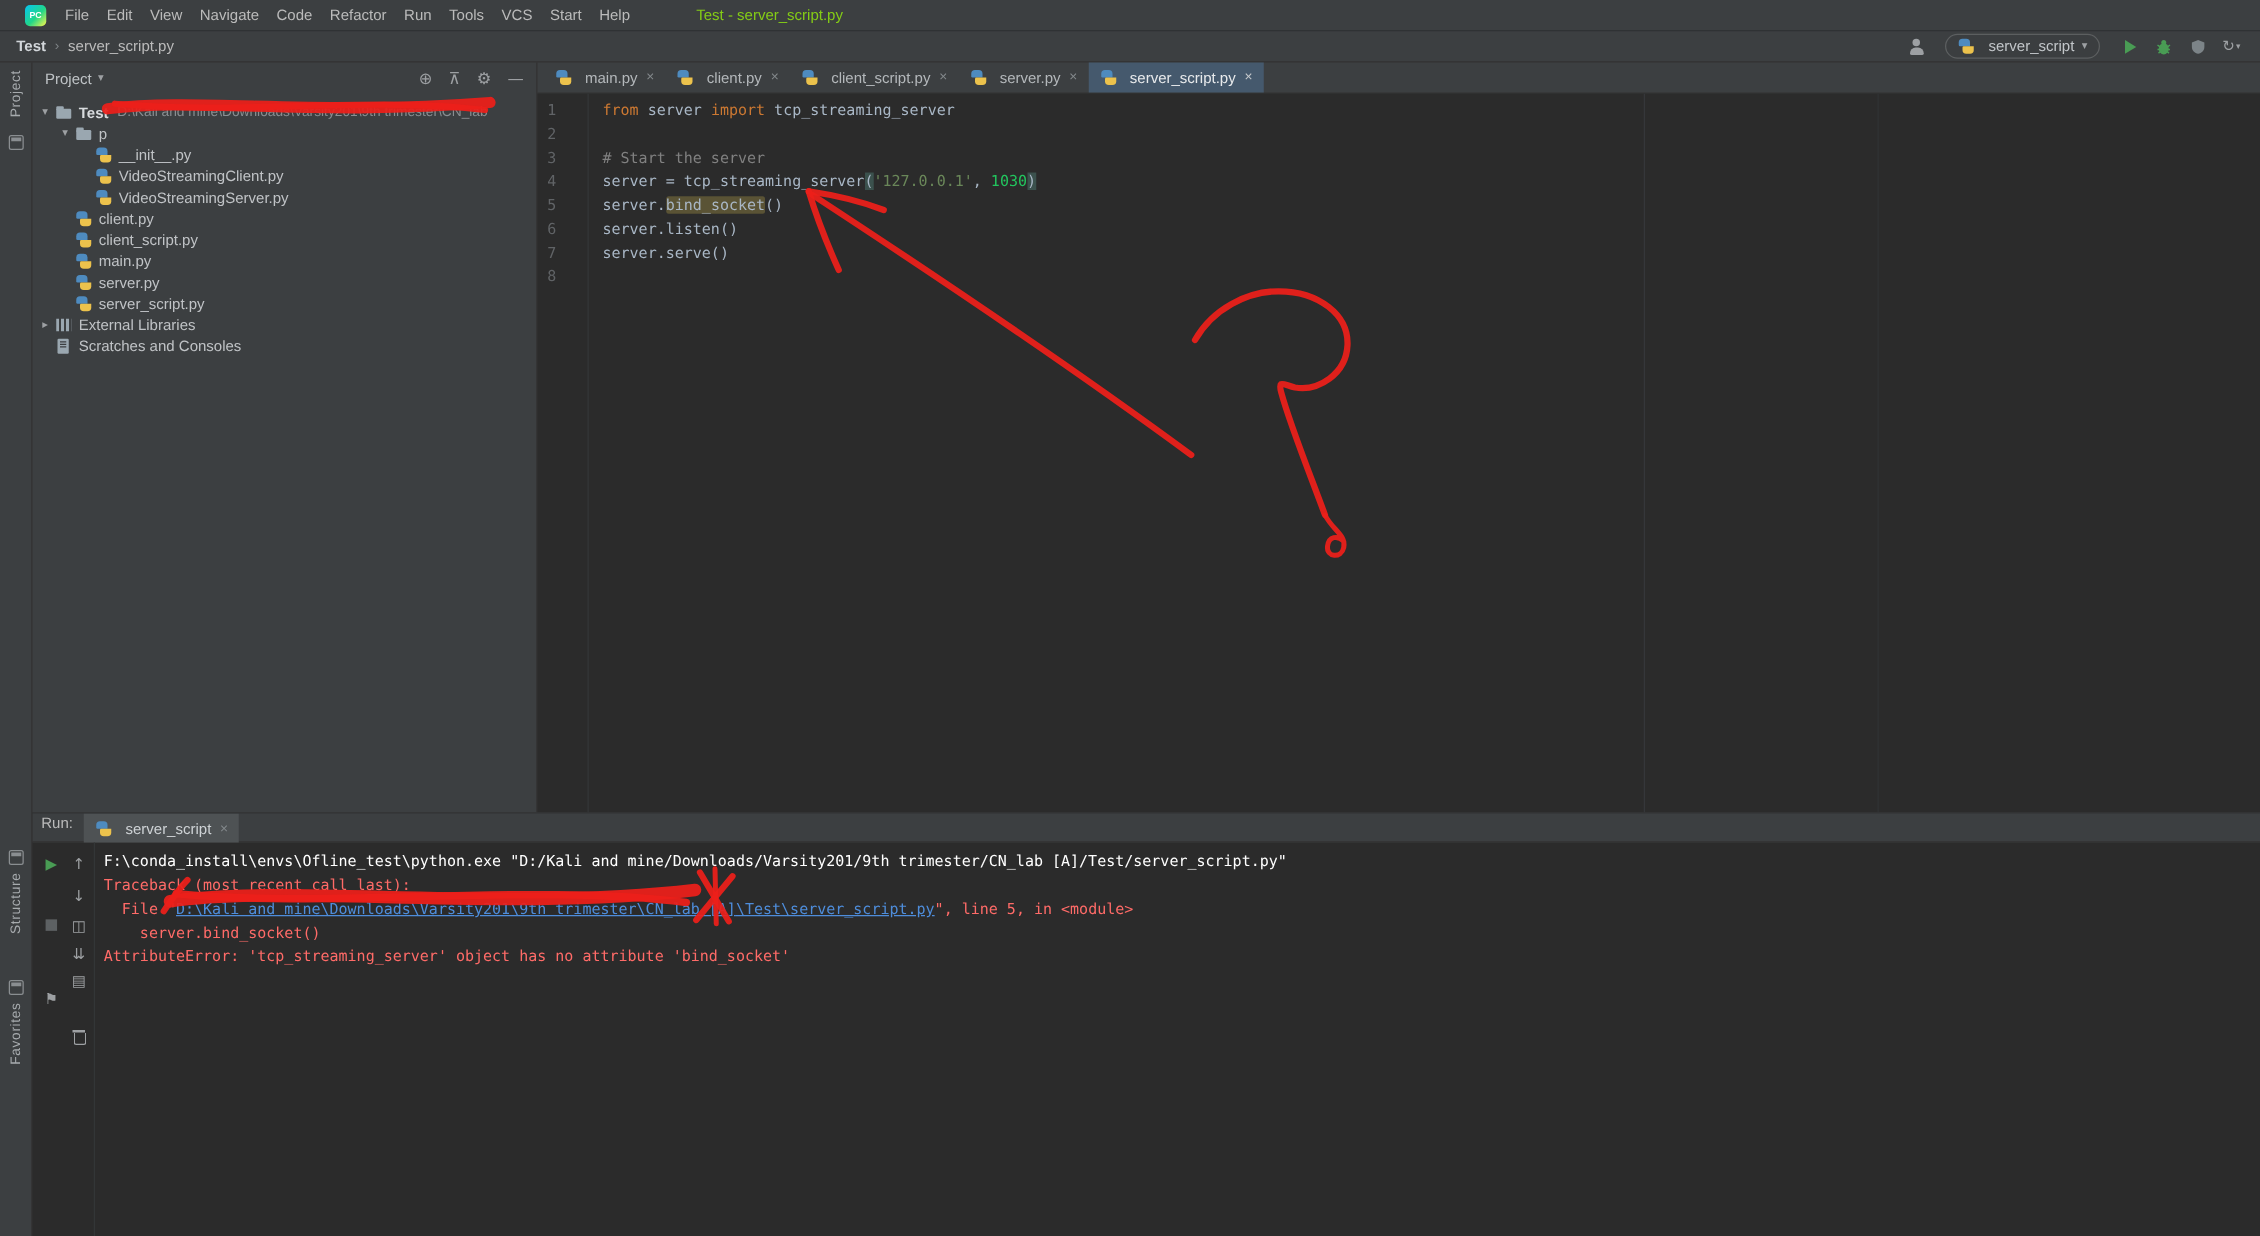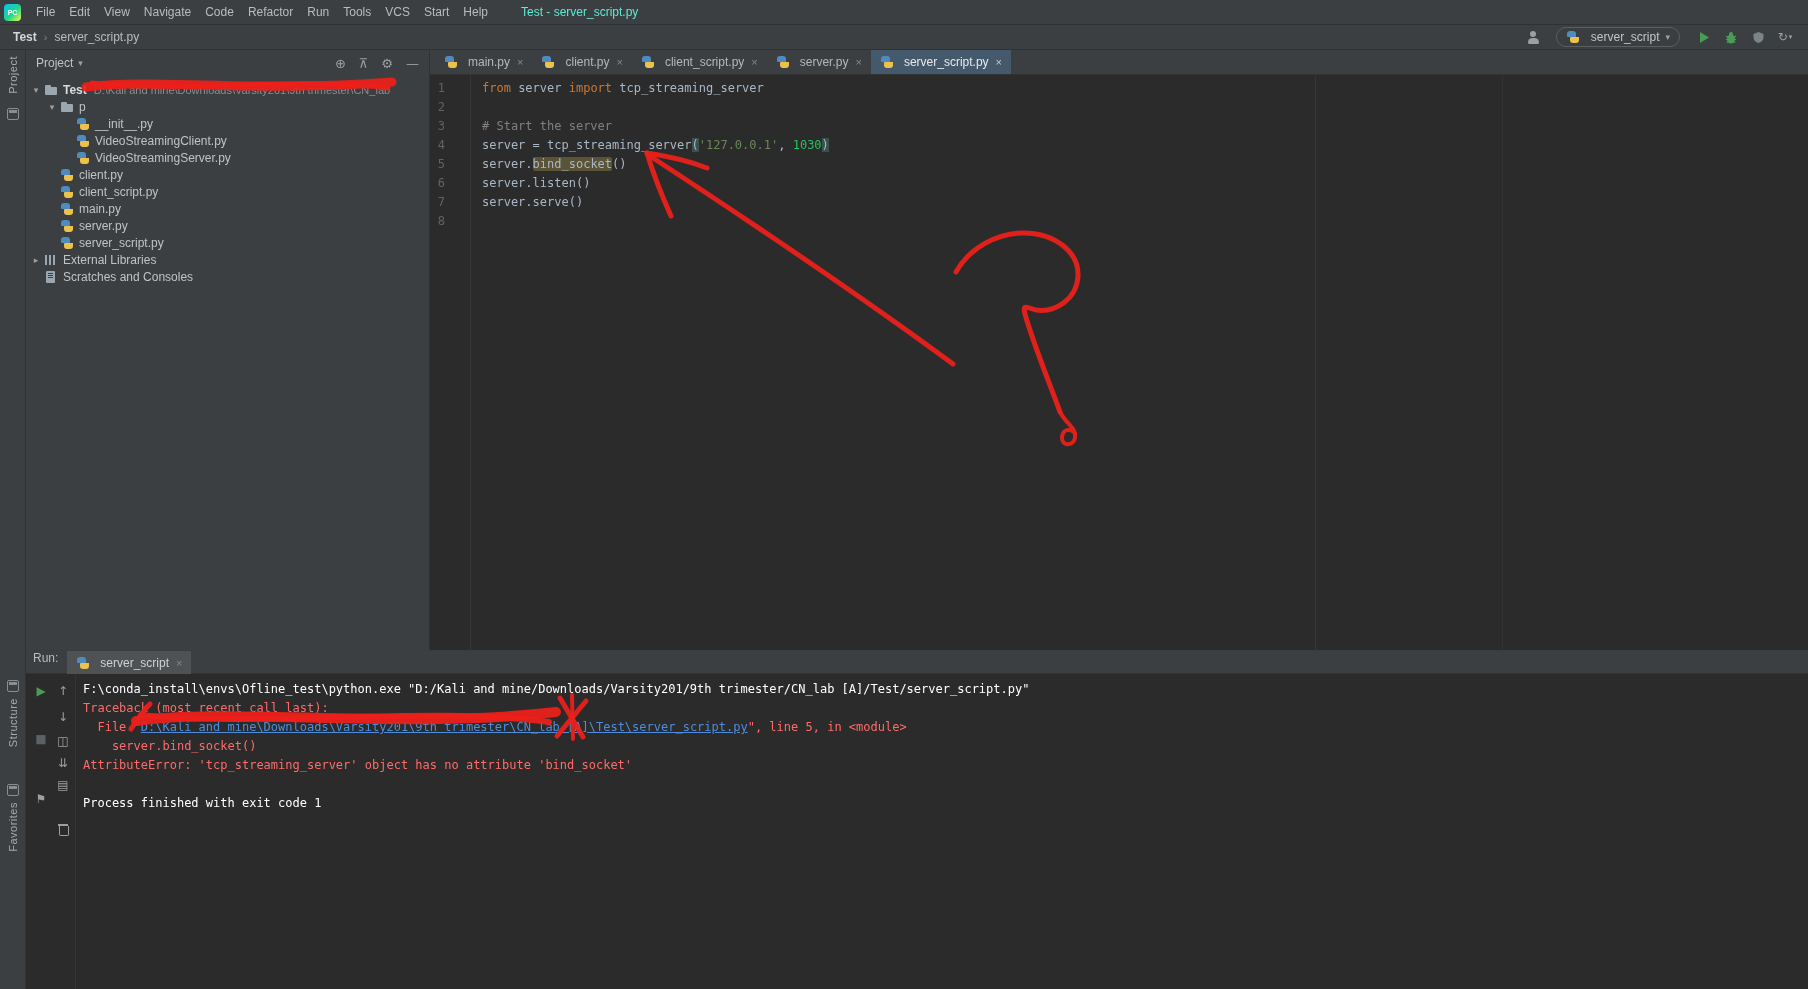--- a/index.html
+++ b/index.html
@@ -1,23 +1,23 @@
 <!DOCTYPE html>
 <html><head>
 <meta charset="utf-8">
 <style>
   *{margin:0;padding:0;box-sizing:border-box}
   body{background:#1e1f22;font-family:"Liberation Sans","DejaVu Sans",sans-serif}
   .screen{position:relative;width:1808px;height:989px;background:#2b2b2b;overflow:hidden;font-size:12px;color:#bbb}
 
   
-  .titlebar{position:absolute;left:0;top:0;width:100%;height:25px;background:#3c3f41;display:flex;align-items:center;padding-left:4px;border-bottom:1px solid #2f3234}
+  .titlebar{position:absolute;left:0;top:0;width:100%;height:25px;background:#3c3f41;display:flex;align-items:center;padding-left:20px;border-bottom:1px solid #2f3234}
   .app-badge{width:17px;height:17px;border-radius:4px;background:linear-gradient(135deg,#07c3f2 0%,#21d789 55%,#fcf84a 100%);color:#fff;font-size:7px;font-weight:bold;display:flex;align-items:center;justify-content:center;margin-right:8px;flex:none}
   .menu-item{padding:0 7px;color:#bbb;cursor:default}
-  .win-title{margin-left:26px;color:#5eead4}
+  .win-title{margin-left:46px;color:#84cc16}
 
   
   .navbar{position:absolute;left:0;top:25px;width:100%;height:25px;background:#3c3f41;border-bottom:1px solid #323232;display:flex;align-items:center;justify-content:space-between}
   .crumbs{display:flex;align-items:center;gap:7px;padding-left:13px}
   .crumb-root{font-weight:bold;color:#d2d6da}
   .crumb-sep{color:#7f8487;font-size:11px}
   .nav-right{display:flex;align-items:center;gap:9px;padding-right:14px}
   .user-ic{position:relative;width:16px;height:16px}
   .user-ic::before{content:"";position:absolute;left:5px;top:2px;width:6px;height:6px;border-radius:50%;background:#9da0a3}
   .user-ic::after{content:"";position:absolute;left:3px;top:9px;width:11px;height:6px;border-radius:6px 6px 2px 2px;background:#9da0a3}
@@ -359,21 +359,20 @@
             <span class="trash-ic"></span>
           </span>
       </div>
       <div class="console">
         <div class="cline"><span class="out">F:\conda_install\envs\Ofline_test\python.exe "D:/Kali and mine/Downloads/Varsity201/9th trimester/CN_lab [A]/Test/server_script.py"</span></div>
         <div class="cline"><span class="err">Traceback (most recent call last):</span></div>
         <div class="cline"><span class="err">  File "</span><span class="lnk">D:\Kali and mine\Downloads\Varsity201\9th trimester\CN_lab [A]</span><span class="lnk">\Test\server_script.py</span><span class="err">", line 5, in &lt;module&gt;</span></div>
         <div class="cline"><span class="err">    server.bind_socket()</span></div>
         <div class="cline"><span class="err">AttributeError: 'tcp_streaming_server' object has no attribute 'bind_socket'</span></div>
         <div class="cline"><span class="out"></span></div>
-        <div class="cline"><span class="out">Process finished with exit code 1</span></div>
       </div>
     </div>
   </div>
 
   <svg class="annot" viewBox="0 0 1808 989">
 
     <path d="M86,87 C160,78 250,93 392,82" stroke-width="9" stroke="#ed1f1a"></path>
     <path d="M92,83 C190,92 300,77 388,88" stroke-width="5" stroke="#ed1f1a"></path>
 
     <path d="M953,364 C862,297 757,226 650,156" stroke-width="5" stroke="#ed1f1a"></path>

